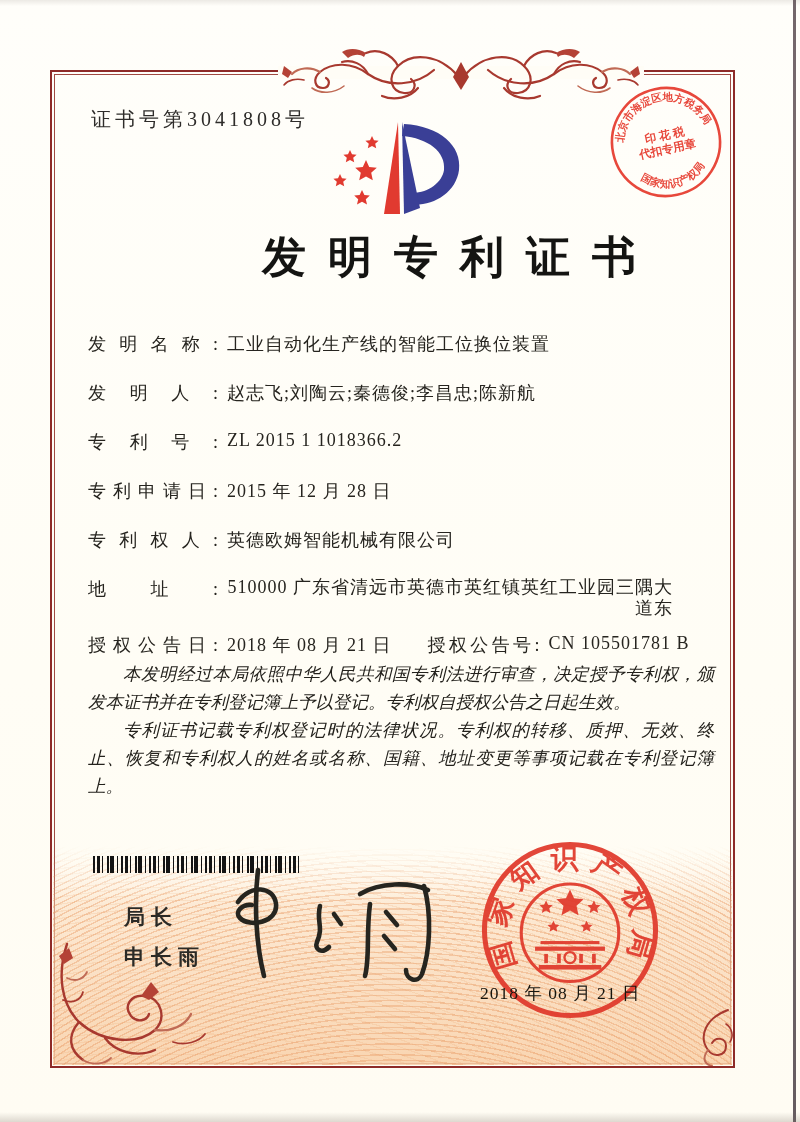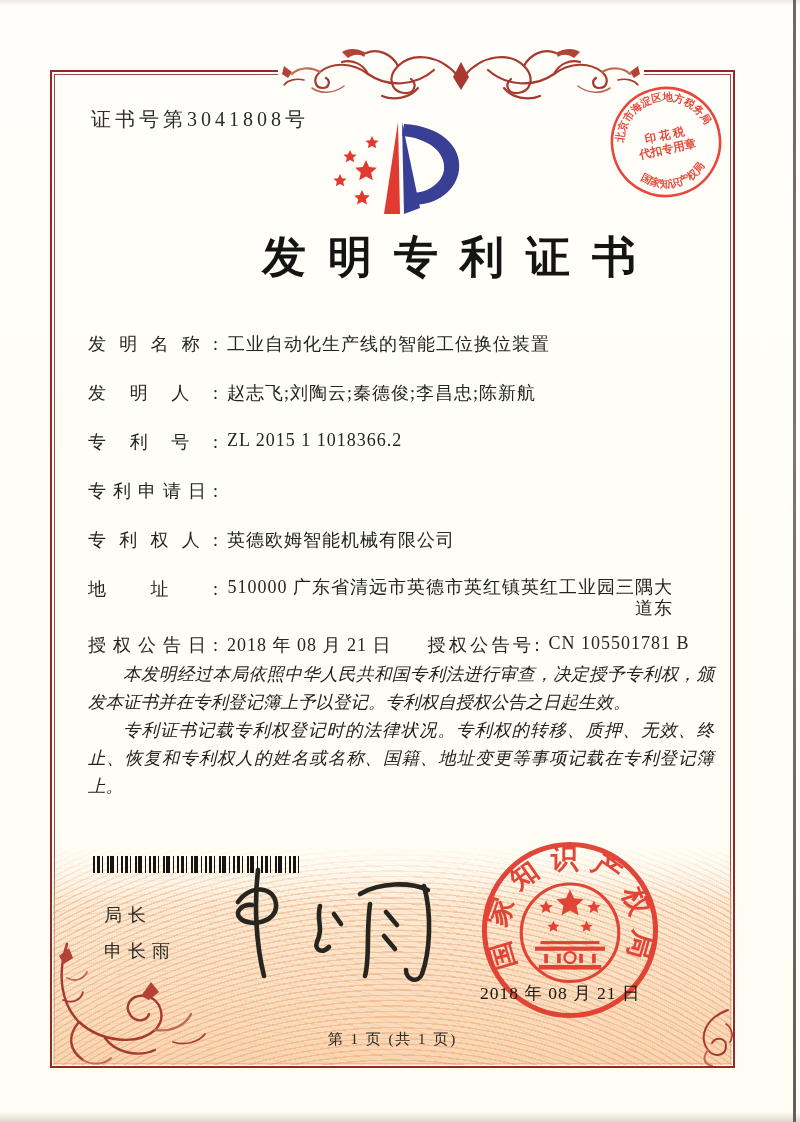--- a/index.html
+++ b/index.html
@@ -80,21 +80,21 @@
     position:absolute;left:93px;top:856px;width:208px;height:17px;
     background:repeating-linear-gradient(90deg,
       #141414 0 2px, transparent 2px 4px,
       #141414 4px 7px, transparent 7px 9px,
       #141414 9px 10px, transparent 10px 14px,
       #141414 14px 16px, transparent 16px 17px,
       #141414 17px 21px, transparent 21px 24px,
       #141414 24px 25px, transparent 25px 28px);
   }
 
-  .signblock{position:absolute;left:104px;top:903px;font-size:18px;color:#2b2a26;letter-spacing:6px;font-family:"Liberation Sans","DejaVu Sans",sans-serif;font-weight:400;}
+  .signblock{position:absolute;left:124px;top:903px;font-size:21px;color:#2b2a26;letter-spacing:6px;font-family:"Liberation Sans","DejaVu Sans",sans-serif;font-weight:700;}
   .signblock .line2{margin-top:12px;}
   .signature{position:absolute;left:218px;top:862px;width:230px;height:125px;}
 
   .seal{position:absolute;left:478px;top:838px;width:184px;height:184px;opacity:.93;}
   .seal-date{
     position:absolute;left:480px;top:981px;width:170px;
     font-size:17.5px;color:#17150f;letter-spacing:1px;white-space:nowrap;
   }
 
   .footer{
@@ -208,20 +208,21 @@
     <div class="frow">
       <span class="flabel">发明人:</span>
       <span class="fvalue">赵志飞;刘陶云;秦德俊;李昌忠;陈新航</span>
     </div>
     <div class="frow">
       <span class="flabel">专利号:</span>
       <span class="fvalue">ZL 2015 1 1018366.2</span>
     </div>
     <div class="frow">
       <span class="flabel">专利申请日:</span>
+      <span class="fvalue">2015 年 12 月 28 日</span>
     </div>
     <div class="frow">
       <span class="flabel">专利权人:</span>
       <span class="fvalue">英德欧姆智能机械有限公司</span>
     </div>
     <div class="frow" style="margin-bottom:14px;">
       <span class="flabel">地址:</span>
       <span class="fvalue fvalue-wrap">510000 广东省清远市英德市英红镇英红工业园三隅大道东</span>
     </div>
     <div class="frow frow-split">
@@ -282,15 +283,14 @@
       <rect x="72" y="126" width="4" height="10"></rect>
       <rect x="86" y="126" width="4" height="10"></rect>
       <rect x="110" y="126" width="4" height="10"></rect>
       <rect x="124" y="126" width="4" height="10"></rect>
       <rect x="66" y="138" width="68" height="5"></rect>
       <circle cx="100" cy="130" r="6" fill="none" stroke="#e0392b" stroke-width="2.6"></circle>
     </g>
   </svg>
   <div class="seal-date">2018 年 08 月 21 日</div>
 
-  <div class="footer">第 1 页 (共 1 页)</div>
 
 </div>
 
 </body></html>

